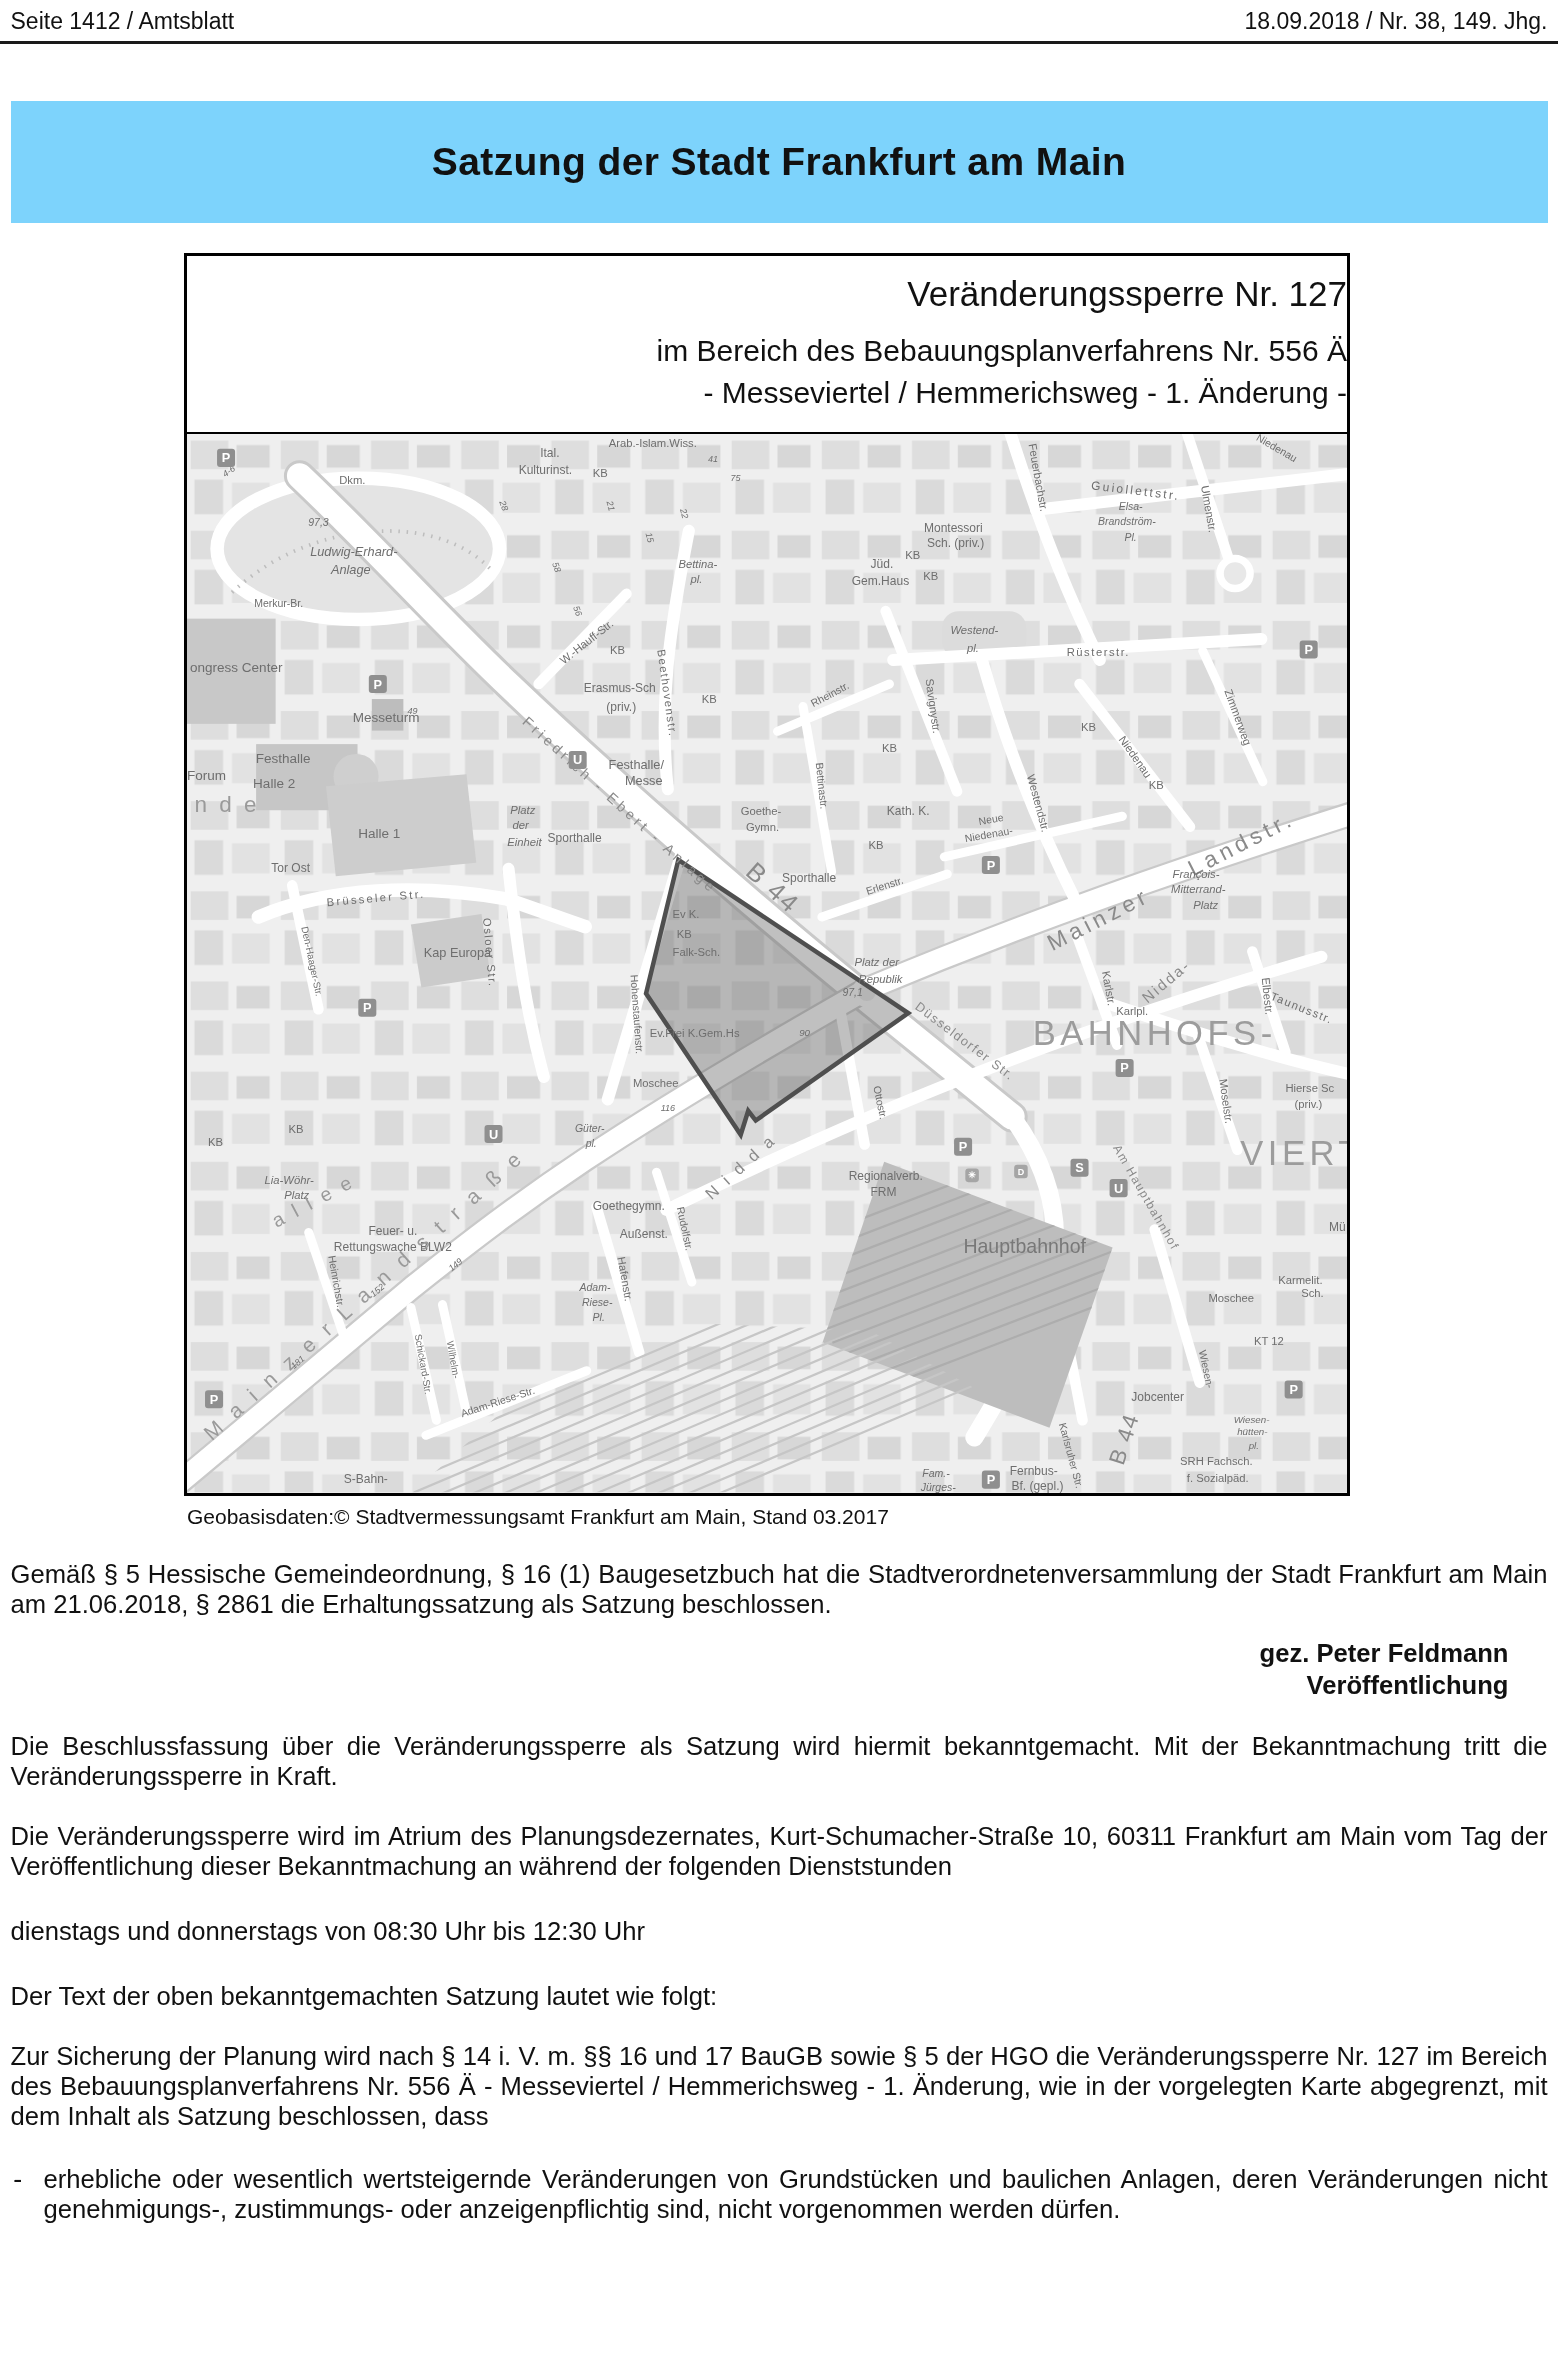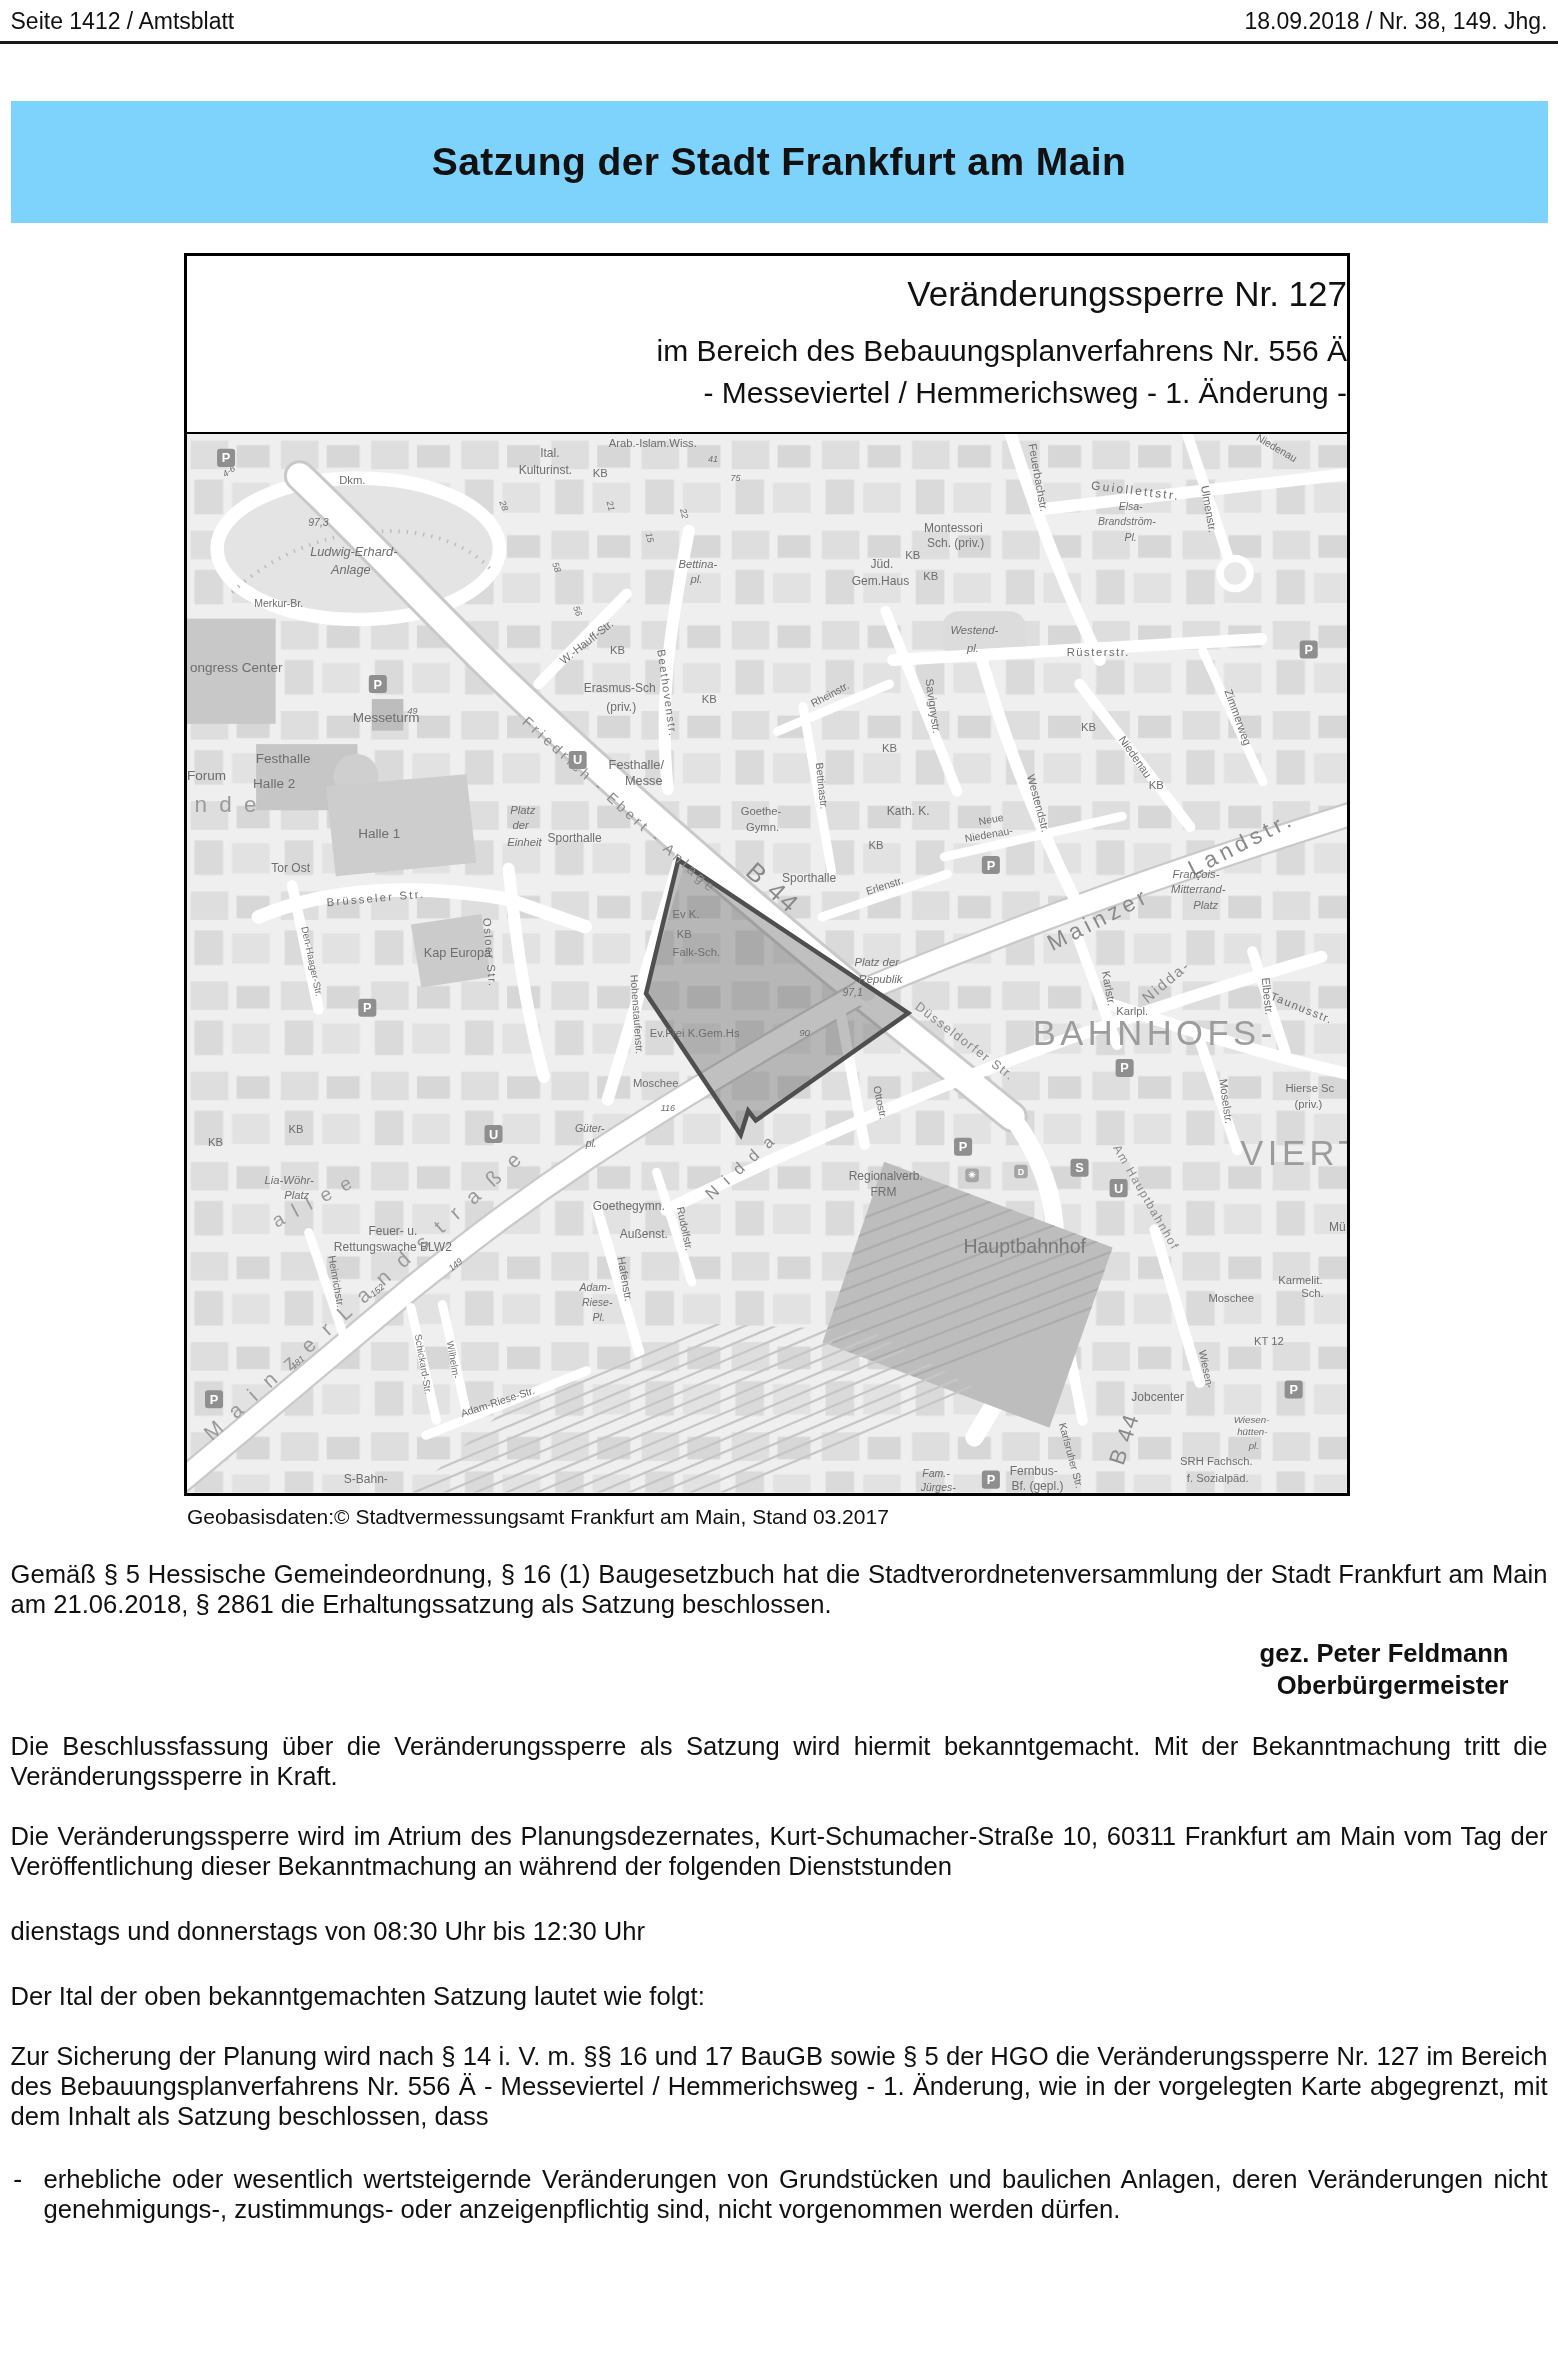--- a/index.html
+++ b/index.html
@@ -390,27 +390,27 @@
   </div>
 </div>
 
 <div class="caption">Geobasisdaten:© Stadtvermessungsamt Frankfurt am Main, Stand 03.2017</div>
 
 <div class="body">
   <p class="para">Gemäß § 5 Hessische Gemeindeordnung, § 16 (1) Baugesetzbuch hat die Stadtverordnetenversammlung der Stadt Frankfurt am Main am 21.06.2018, § 2861 die Erhaltungssatzung als Satzung beschlossen.</p>
 
   <div class="sig">
     <div>gez. Peter Feldmann</div>
-    <div>Oberbürgermeister</div>
+    <div>Veröffentlichung</div>
   </div>
 
   <p class="para">Die Beschlussfassung über die Veränderungssperre als Satzung wird hiermit bekanntgemacht. Mit der Bekanntmachung tritt die Veränderungssperre in Kraft.</p>
   <p class="para">Die Veränderungssperre wird im Atrium des Planungsdezernates, Kurt-Schumacher-Straße 10, 60311 Frankfurt am Main vom Tag der Veröffentlichung dieser Bekanntmachung an während der folgenden Dienststunden</p>
   <p class="line">dienstags und donnerstags von 08:30 Uhr bis 12:30 Uhr</p>
-  <p class="line">Der Ital der oben bekanntgemachten Satzung lautet wie folgt:</p>
+  <p class="line">Der Text der oben bekanntgemachten Satzung lautet wie folgt:</p>
   <p class="para">Zur Sicherung der Planung wird nach § 14 i. V. m. §§ 16 und 17 BauGB sowie § 5 der HGO die Veränderungssperre Nr. 127 im Bereich des Bebauungsplanverfahrens Nr. 556 Ä - Messeviertel / Hemmerichsweg - 1. Änderung, wie in der vorgelegten Karte abgegrenzt, mit dem Inhalt als Satzung beschlossen, dass</p>
 
   <div class="bullet">
     <span class="dash">-</span>
   </div>
   <div class="bullet">
     <span class="dash">-</span>
     <span>erhebliche oder wesentlich wertsteigernde Veränderungen von Grundstücken und baulichen Anlagen, deren Veränderungen nicht genehmigungs-, zustimmungs- oder anzeigenpflichtig sind, nicht vorgenommen werden dürfen.</span>
   </div>
 </div>

